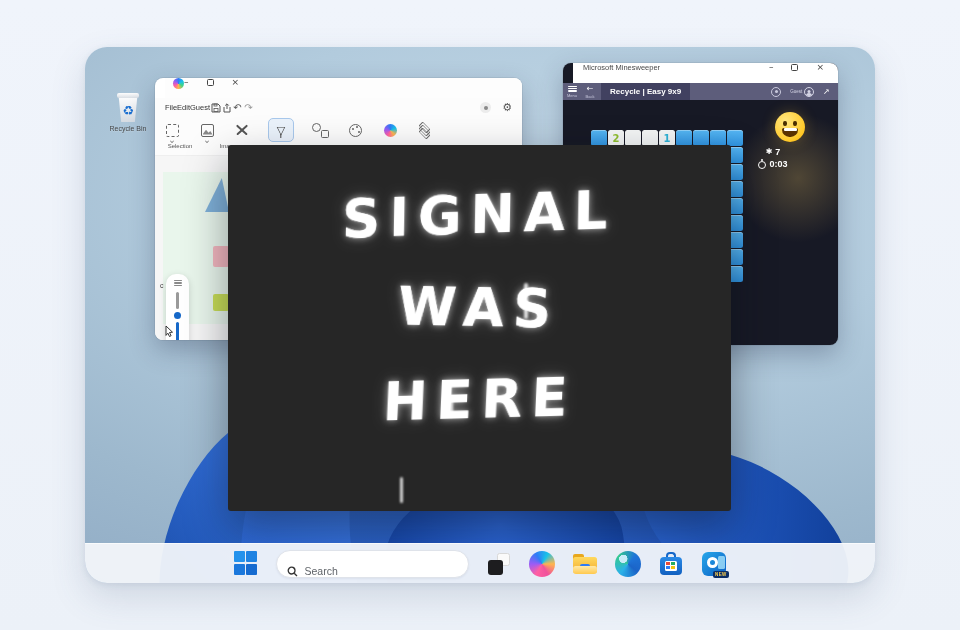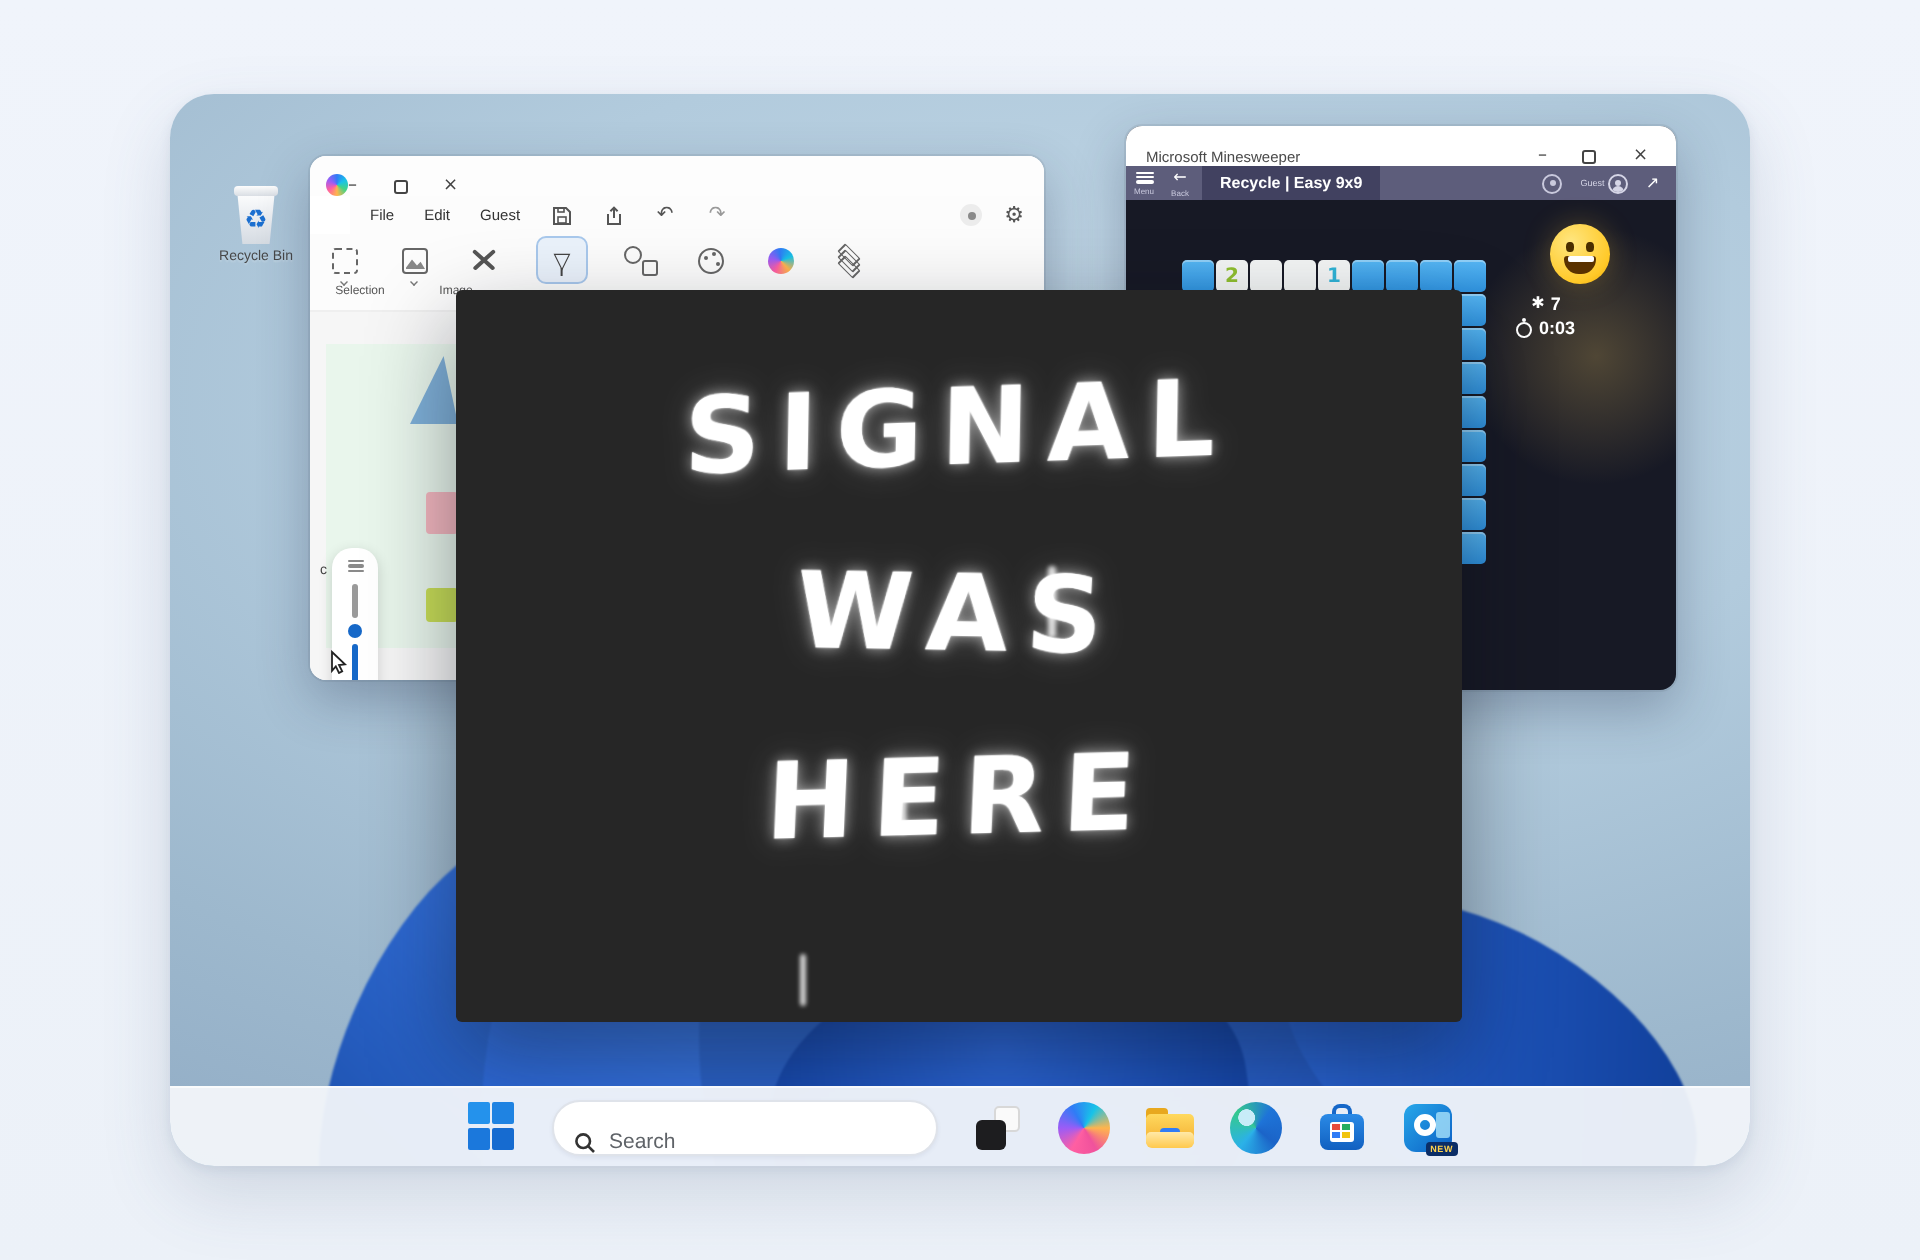--- a/index.html
+++ b/index.html
@@ -29,31 +29,31 @@
   .bin { position:relative; width:26px; height:30px; margin:0 auto; }
   .bin-lid { position:absolute; top:0; left:2px; width:22px; height:5px; background:linear-gradient(#fdfdfd,#d9dee4); border-radius:2px; }
   .bin-body { position:absolute; top:5px; left:3px; width:20px; height:24px; background:linear-gradient(#fafbfc,#d5dbe2);
               clip-path:polygon(4% 0,96% 0,84% 100%,16% 100%); display:flex; align-items:center; justify-content:center; }
   .bin-glyph { font-family:"DejaVu Sans",sans-serif; font-size:13px; color:#1b6fd0; line-height:1; }
   .desk-label { margin-top:2px; font-size:7px; color:rgba(52,48,46,.85); text-shadow:0 1px 1px rgba(255,255,255,.25); }
 
   
   .window { position:absolute; border-radius:8px; background:#fff;
             box-shadow:0 10px 26px rgba(30,40,70,.30), 0 0 0 1px rgba(0,0,0,.06); overflow:hidden; }
-  .titlebar { display:flex; align-items:flex-end; height:20px; background:#fdfdfd; padding:0 8px; }
+  .titlebar { display:flex; align-items:flex-start; height:20px; background:#fdfdfd; padding:0 8px;margin-left:10px; }
   .title-text { font-size:7.5px; color:#4a4a4a; margin-left:6px; flex:1; white-space:nowrap; }
   .win-controls { display:flex; align-items:center; gap:18px; padding-right:6px; }
   .wc { font-size:9px; color:#444; line-height:1; font-family:"DejaVu Sans",sans-serif; cursor:pointer; }
   .wc-max { width:7px; height:7px; border:1.1px solid #444; border-radius:1.5px; }
 
   
   .paint { left:70px; top:31px; width:367px; height:262px; }
   .paint-logo { width:11px; height:11px; border-radius:50%;
      background:conic-gradient(#2f7cf6,#18c3e8,#43d485,#ffb54d,#ff5fa2,#9b5cf6,#2f7cf6); }
-  .menubar { display:flex; align-items:center; height:19px; padding:0 10px; gap:15px; background:#fcfcfc;margin-left:20px; }
+  .menubar { display:flex; align-items:center; height:19px; padding:0 10px; background:#fcfcfc; }
   .menu-item { font-size:7.5px; color:#333; cursor:pointer; }
   .mini-icon { width:11px; height:11px; display:flex; align-items:center; justify-content:center; color:#555; }
   .glyph { font-family:"DejaVu Sans",sans-serif; line-height:1; }
   .menubar-right { margin-left:auto; display:flex; align-items:center; gap:11px; }
   .badge-circle { width:11px; height:11px; border-radius:50%; background:#ececec; display:flex; align-items:center; justify-content:center; }
   .badge-dot { width:4px; height:4px; border-radius:50%; background:#8a8a8a; }
   .toolbar { display:flex; align-items:center; height:26px; padding:0 8px; gap:17px; background:#fcfcfc; }
   .tool { position:relative; width:18px; height:18px; display:flex; align-items:center; justify-content:center; cursor:pointer; }
   .sel-box { width:13px; height:13px; border:1px dashed #666; border-radius:2px; }
   .chev { position:absolute; bottom:-4px; left:50%; width:4px; height:4px; border-right:1px solid #777; border-bottom:1px solid #777; transform:translateX(-50%) rotate(45deg) scale(.7); }

